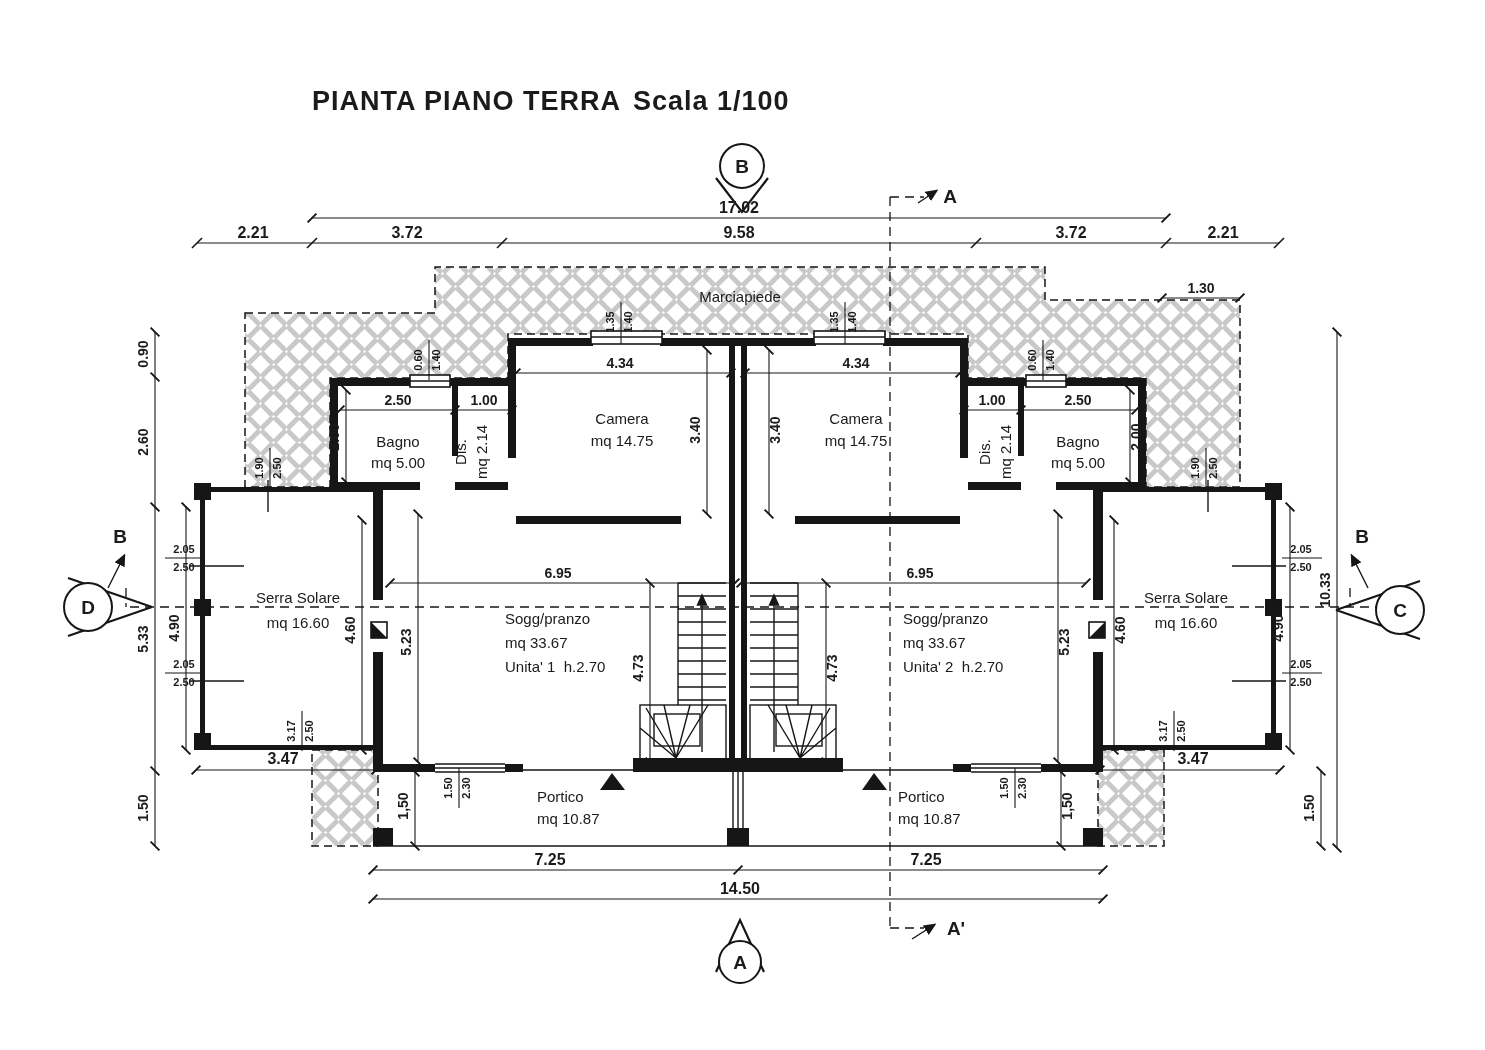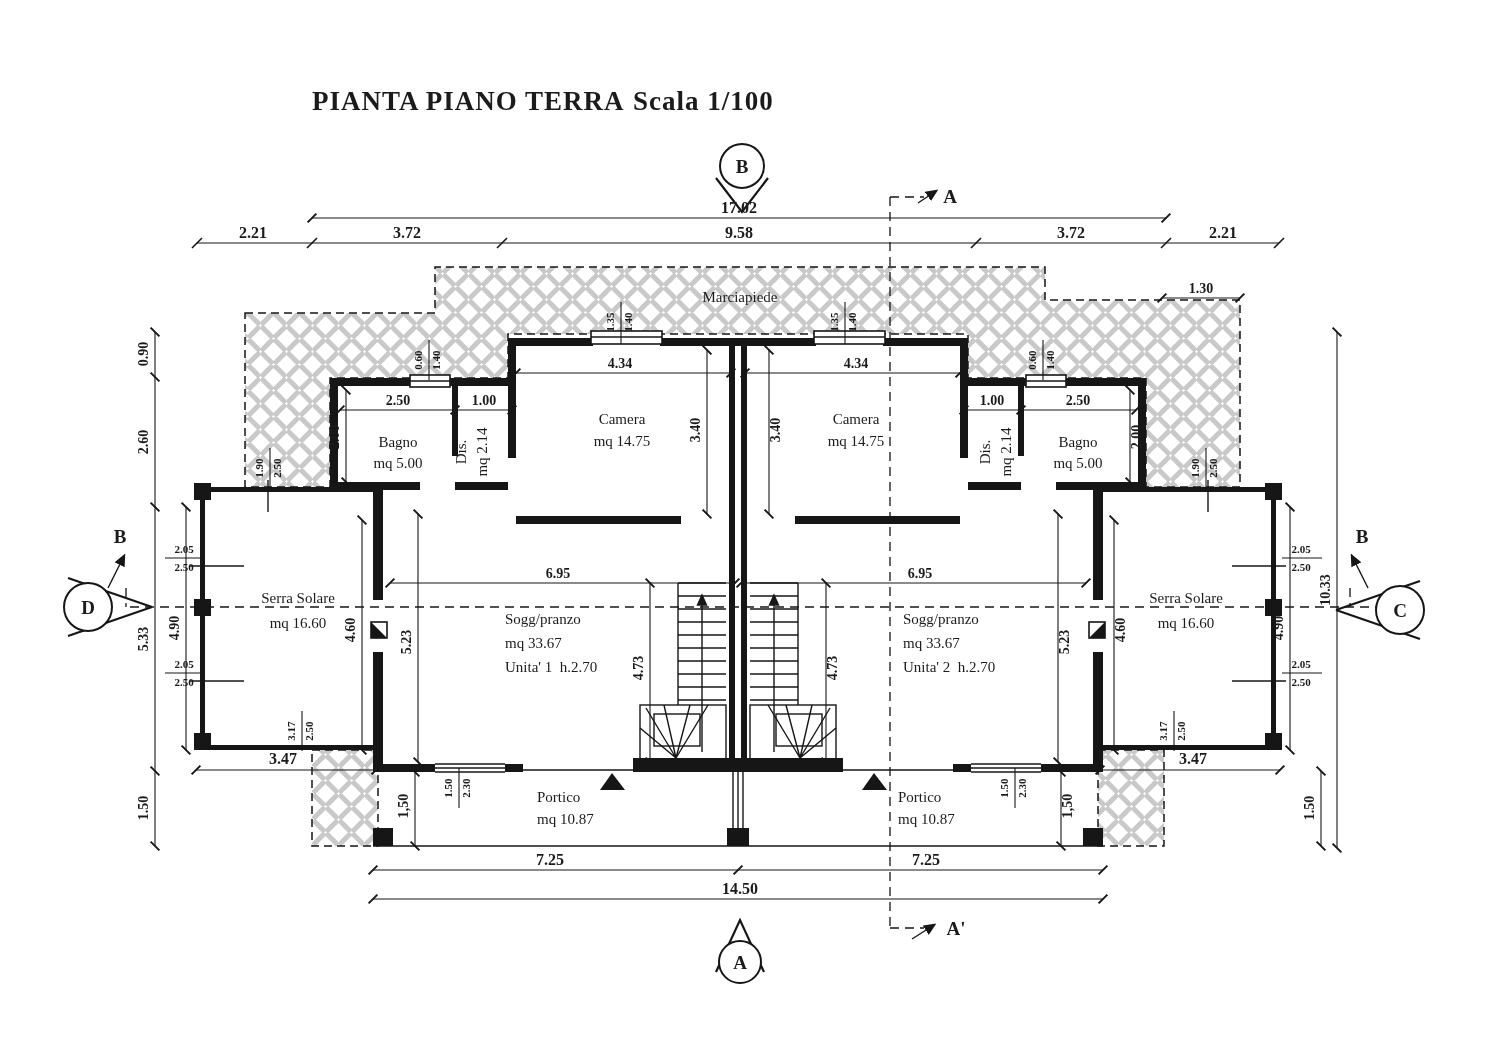--- a/index.html
+++ b/index.html
@@ -1,16 +1,16 @@
 <!DOCTYPE html>
 <html><head>
 <meta charset="utf-8">
 <style>
   html,body{margin:0;padding:0;background:#ffffff;}
-  #page{position:relative;width:1485px;height:1050px;background:#ffffff;font-family:Liberation Serif, serif;overflow:hidden;}
+  #page{position:relative;width:1485px;height:1050px;background:#ffffff;font-family:Liberation Sans, sans-serif;overflow:hidden;}
   svg{position:absolute;top:0;left:0;}
   text{fill:#1b1b1b;}
   .t-title{font-size:27px;font-weight:600;letter-spacing:1px;}
   .t-dim{font-size:14px;font-weight:600;text-anchor:middle;}
   .t-dim-lg{font-size:16px;font-weight:600;text-anchor:middle;}
   .t-dim-sm{font-size:11px;font-weight:600;text-anchor:middle;}
   .t-room{font-size:15px;text-anchor:middle;}
   .t-room-l{font-size:15px;text-anchor:start;}
   .t-marker{font-size:19px;font-weight:600;text-anchor:middle;}
   .w{fill:#161616;stroke:none;}

